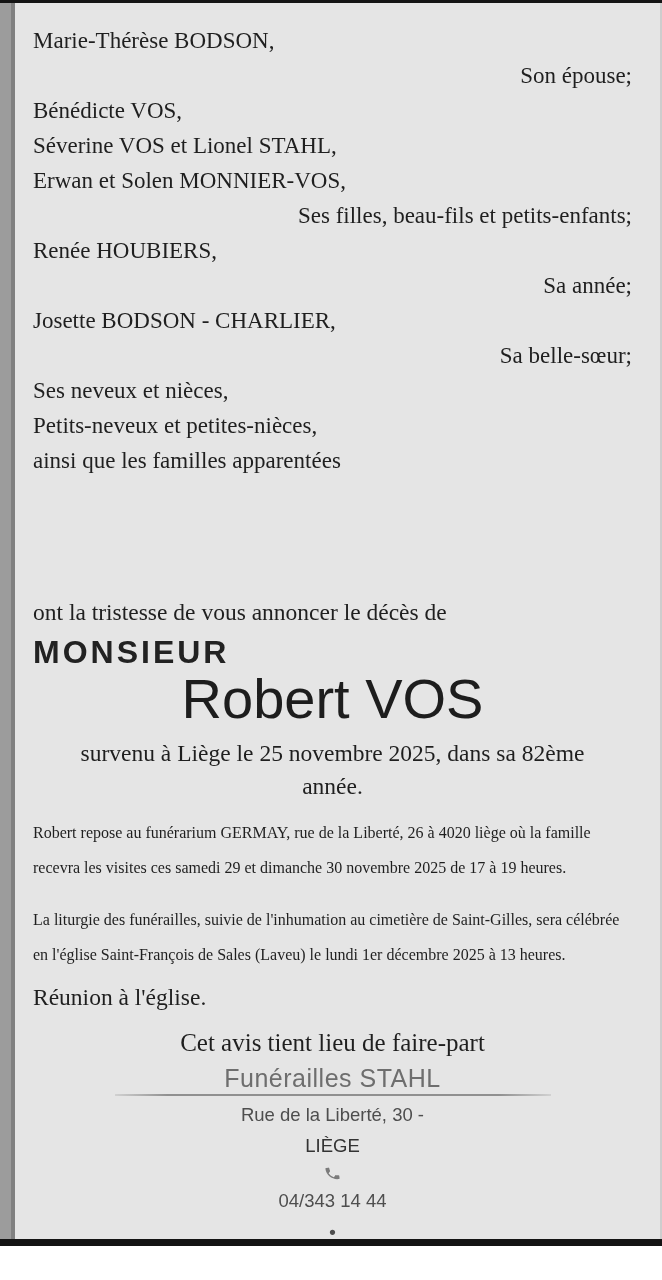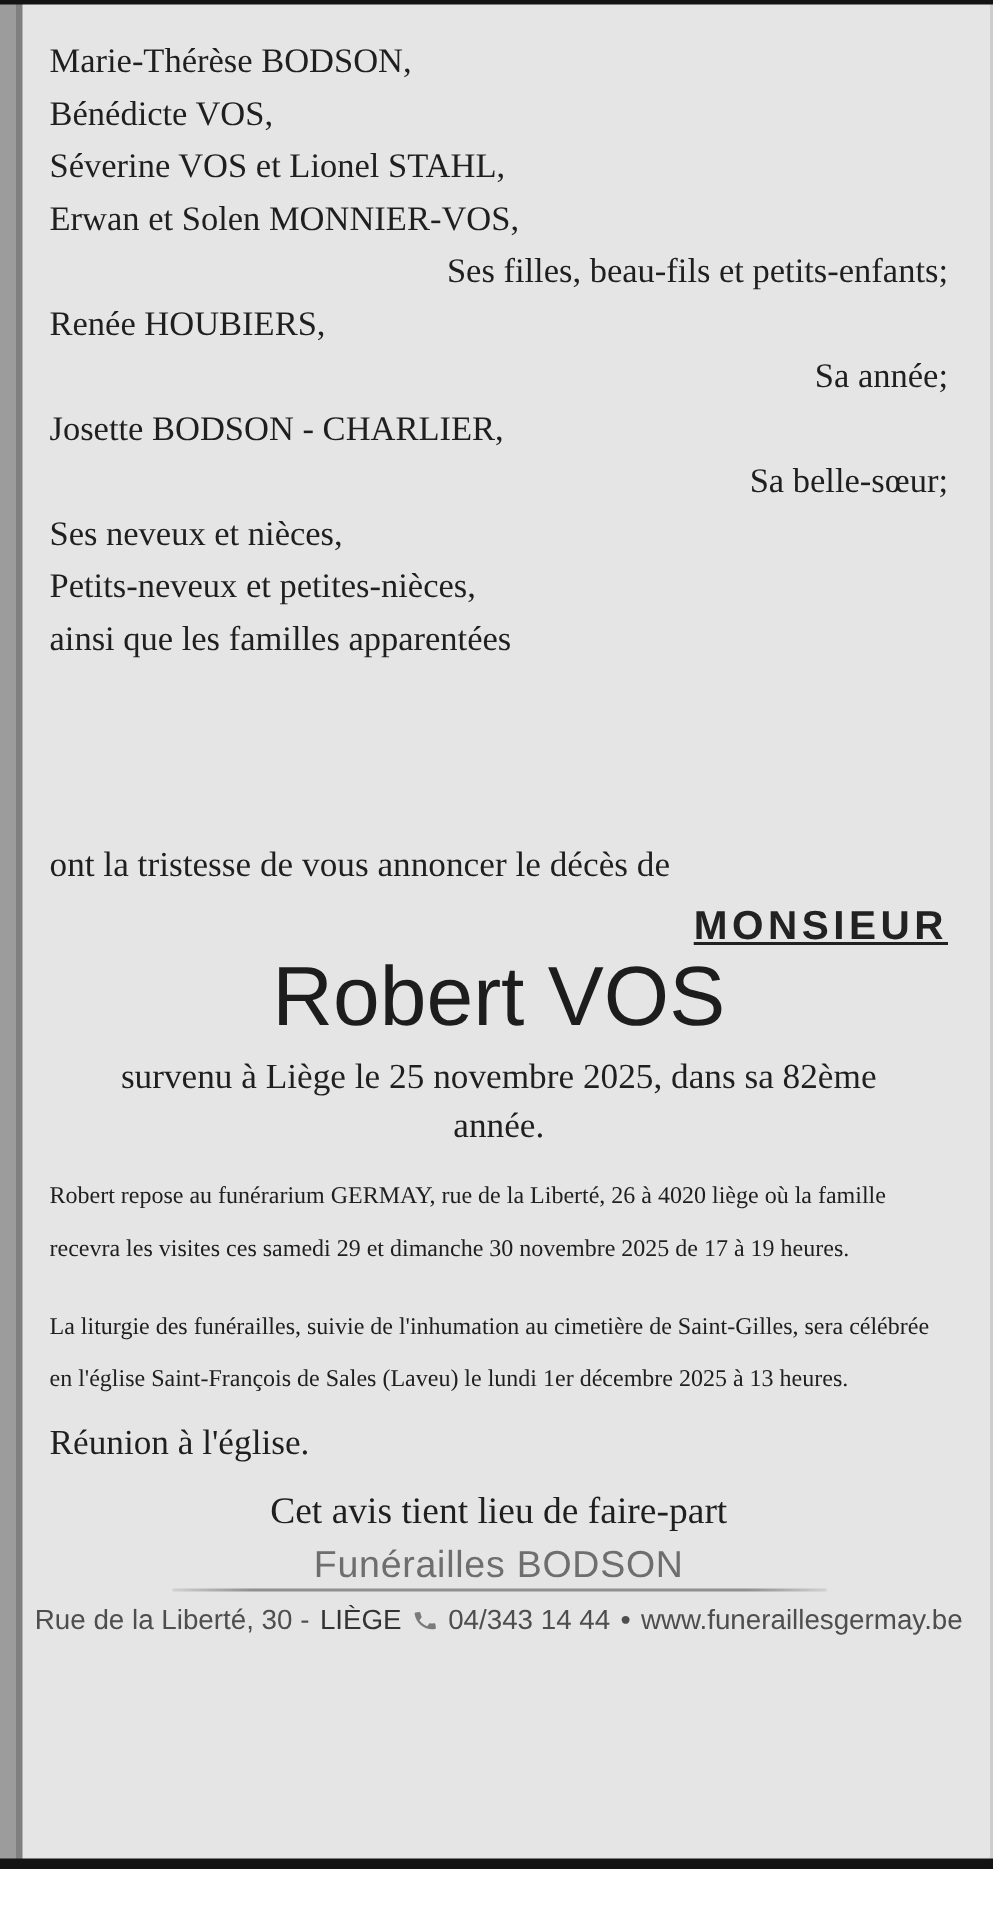--- a/index.html
+++ b/index.html
@@ -33,28 +33,27 @@
   .align-left  { text-align: left; }
   .align-right { text-align: right; }
 
   .intro {
     margin-top: 117px;
     font-size: 23.5px;
     line-height: 35px;
   }
   .civility {
     margin-top: 7px;
-    text-align: right;
+    text-align: left;
     font-family: "Liberation Sans", sans-serif;
     font-weight: 700;
-    font-size: 27px;
+    font-size: 32px;
     line-height: 30px;
     letter-spacing: 3px;
     color: #222222;
-    text-decoration: underline;
   }
   .deceased-name {
     margin-top: 2px;
     text-align: center;
     font-family: "Liberation Sans", sans-serif;
     font-weight: 400;
     font-size: 56px;
     line-height: 60px;
     color: #1d1d1d;
   }
@@ -87,39 +86,41 @@
   }
   .fh-footer {
     margin-top: 7px;
     display: flex; justify-content: center; align-items: center;
     gap: 7px;
     font-family: "Liberation Sans", sans-serif;
     font-size: 18.5px;
     line-height: 24px;
     color: #4e4e4e;
     white-space: nowrap;
+    flex-direction: column;
   }
   .fh-footer .city { font-weight: 400; color: #333333; }
   .phone-icon { display: inline-flex; align-items: center; }
   .phone-icon svg { width: 17px; height: 17px; fill: #7b7b7b; display: block; transform: rotate(-8deg); }
   .sep-dot { color: #4e4e4e; font-weight: 700; }
 </style>
 </head>
 <body>
 
 <div class="page">
   <div class="bar-top"></div>
   <div class="strip-left"></div>
   <div class="edge-right"></div>
   <div class="bar-bottom"></div>
 
   <div class="content">
 
     <div>
       <div class="family-line align-left">Marie-Thérèse BODSON,</div>
+      <div class="family-line align-right">Son épouse;</div>
       <div class="family-line align-left">Bénédicte VOS,</div>
       <div class="family-line align-left">Séverine VOS et Lionel STAHL,</div>
       <div class="family-line align-left">Erwan et Solen MONNIER-VOS,</div>
       <div class="family-line align-right">Ses filles, beau-fils et petits-enfants;</div>
       <div class="family-line align-left">Renée HOUBIERS,</div>
       <div class="family-line align-right">Sa année;</div>
       <div class="family-line align-left">Josette BODSON - CHARLIER,</div>
       <div class="family-line align-right">Sa belle-sœur;</div>
       <div class="family-line align-left">Ses neveux et nièces,</div>
       <div class="family-line align-left">Petits-neveux et petites-nièces,</div>
@@ -135,21 +136,21 @@
     <div class="death-details">survenu à Liège le 25 novembre 2025, dans sa 82ème année.</div>
 
     <div class="para para-1">Robert repose au funérarium GERMAY, rue de la Liberté, 26 à 4020 liège où la famille recevra les visites ces samedi 29 et dimanche 30 novembre 2025 de 17 à 19 heures.</div>
 
     <div class="para para-2">La liturgie des funérailles, suivie de l'inhumation au cimetière de Saint-Gilles, sera célébrée en l'église Saint-François de Sales (Laveu) le lundi 1er décembre 2025 à 13 heures.</div>
 
     <div class="meeting-note">Réunion à l'église.</div>
 
     <div class="closing-note">Cet avis tient lieu de faire-part</div>
 
-    <div class="fh-name">Funérailles BODSON</div>
+    <div class="fh-name">Funérailles STAHL</div>
     <div class="fh-rule"></div>
 
     <div class="fh-footer">
       <span>Rue de la Liberté, 30 -</span>
       <span class="city">LIÈGE</span>
       <span class="phone-icon">
         <svg viewBox="0 0 24 24" aria-hidden="true">
             <path d="M6.62 10.79c1.44 2.83 3.76 5.14 6.59 6.59l2.2-2.2c.27-.27.67-.36 1.02-.24 1.12.37 2.33.57 3.57.57.55 0 1 .45 1 1V20c0 .55-.45 1-1 1-9.39 0-17-7.61-17-17 0-.55.45-1 1-1h3.5c.55 0 1 .45 1 1 0 1.25.2 2.45.57 3.57.11.35.03.74-.25 1.02l-2.2 2.2z"></path>
           </svg>
       </span>

